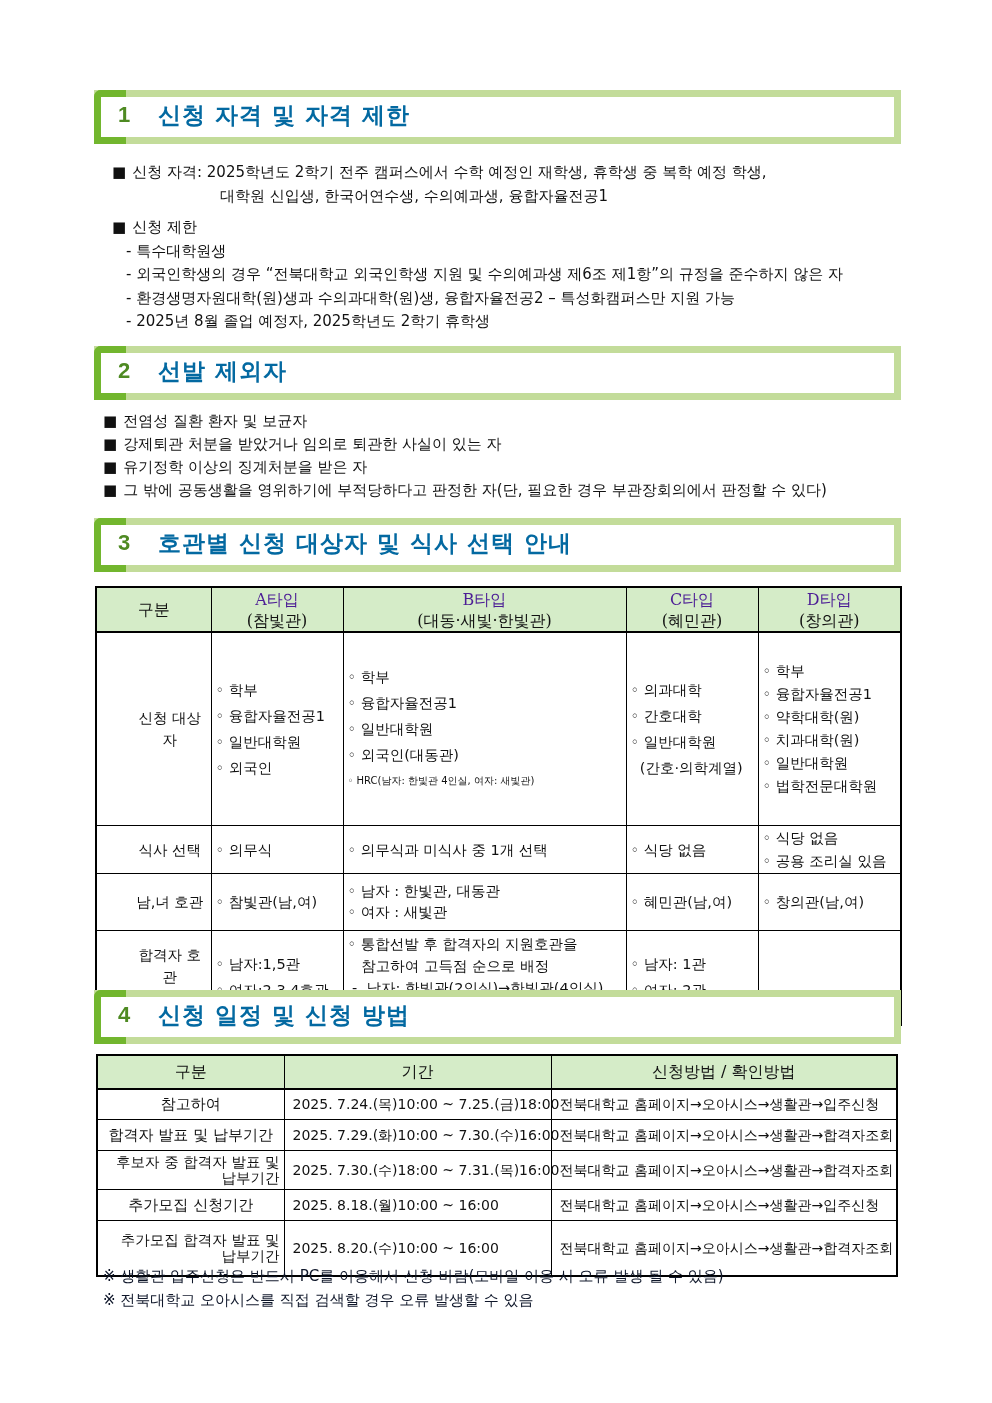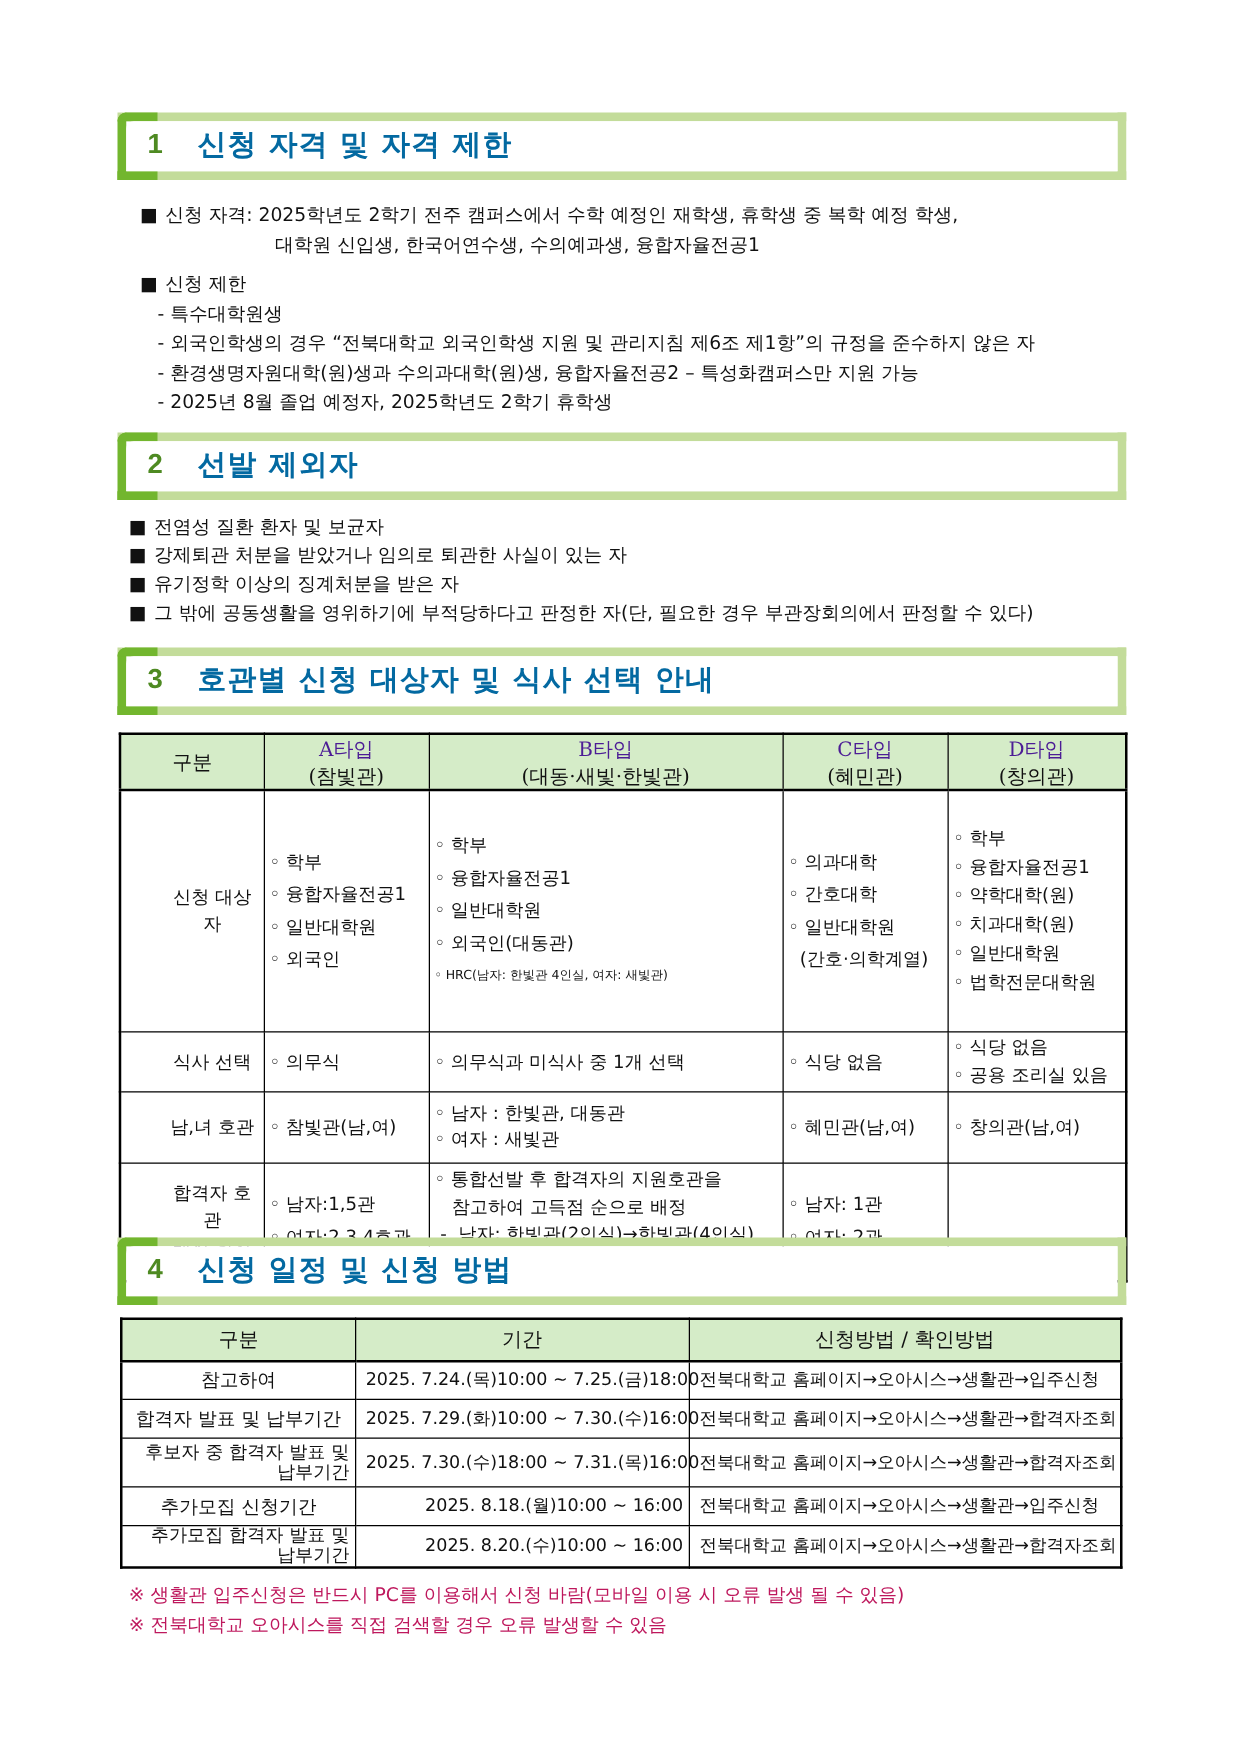--- a/index.html
+++ b/index.html
@@ -30,25 +30,25 @@
   .tbl3 tr.head-row th { border-bottom: 2px solid #000; }
   .tbl3 td.label { text-align: center; padding-left: 36px; }
   .tbl3 td { font-size: 14.5px; }
   .tbl3 .lines div { line-height: 26px; white-space: nowrap; }
   .tbl3 .tight div { line-height: 23px; white-space: nowrap; }
 
   .tbl4 { left: 96px; top: 1054px; width: 800px; border: 2px solid #000; }
   .tbl4 th { background: #d5ecc8; text-align: center; font-size: 16px; height: 32px; border-bottom: 2px solid #000; }
   .tbl4 td { font-size: 14px; white-space: nowrap; }
   .tbl4 td.c { text-align: center; }
-  .tbl4 td.period { padding-left: 8px; text-align: right; }
+  .tbl4 td.period { padding-left: 8px; }
   .tbl4 td.method { padding-left: 8px; }
   .tbl4 td.wrap { white-space: normal; line-height: 16px; text-align: right; font-size: 14.5px; }
 
-  .note { position: absolute; left: 103px; font-size: 15px; color: #be185d; white-space: nowrap; line-height: 20px; }
+  .note { position: absolute; left: 103px; font-size: 15px; color: #0f172a; white-space: nowrap; line-height: 20px; }
 </style>
 </head>
 <body>
 
 <div class="sec-head" style="top:90px;">
   <div class="bar-top"></div>
     <div class="bar-bottom"></div>
     <div class="bar-right"></div>
   <div class="corner-left"></div>
     <div class="corner-top"></div>
@@ -61,21 +61,21 @@
 <div class="txt" style="left:112px; top:162px;">
   <span class="sq">■</span><span>신청 자격:</span>
   <span>2025학년도 2학기 전주 캠퍼스에서 수학 예정인 재학생, 휴학생 중 복학 예정 학생,</span>
 </div>
 <div class="txt" style="left:220px; top:186px;">대학원 신입생, 한국어연수생, 수의예과생, 융합자율전공1</div>
 
 <div class="txt" style="left:112px; top:217px;">
   <span class="sq">■</span><span>신청 제한</span>
 </div>
 <div class="txt" style="left:126px; top:241px;">- 특수대학원생</div>
-<div class="txt" style="left:126px; top:264px;">- 외국인학생의 경우 “전북대학교 외국인학생 지원 및 관리지침 제6조 제1항”의 규정을 준수하지 않은 자</div>
+<div class="txt" style="left:126px; top:264px;">- 외국인학생의 경우 “전북대학교 외국인학생 지원 및 수의예과생 제6조 제1항”의 규정을 준수하지 않은 자</div>
 <div class="txt" style="left:126px; top:288px;">- 환경생명자원대학(원)생과 수의과대학(원)생, 융합자율전공2 – 특성화캠퍼스만 지원 가능</div>
 <div class="txt" style="left:126px; top:311px;">- 2025년 8월 졸업 예정자, 2025학년도 2학기 휴학생</div>
 
 <div class="sec-head" style="top:346px;">
   <div class="bar-top"></div>
     <div class="bar-bottom"></div>
     <div class="bar-right"></div>
   <div class="corner-left"></div>
     <div class="corner-top"></div>
     <div class="corner-bottom"></div>
@@ -237,21 +237,21 @@
   <tr style="height:39px;">
     <td class="wrap">후보자 중 합격자 발표 및 납부기간</td>
     <td class="period">2025. 7.30.(수)18:00 ~ 7.31.(목)16:00</td>
     <td class="method">전북대학교 홈페이지→오아시스→생활관→합격자조회</td>
   </tr>
   <tr style="height:31px;">
     <td class="c" style="font-size:15px">추가모집 신청기간</td>
     <td class="period">2025. 8.18.(월)10:00 ~ 16:00</td>
     <td class="method">전북대학교 홈페이지→오아시스→생활관→입주신청</td>
   </tr>
-  <tr style="height:34px;">
+  <tr style="height:56px;">
     <td class="wrap">추가모집 합격자 발표 및 납부기간</td>
     <td class="period">2025. 8.20.(수)10:00 ~ 16:00</td>
     <td class="method">전북대학교 홈페이지→오아시스→생활관→합격자조회</td>
   </tr>
 </tbody>
   </table>
 
 <div class="note" style="top:1266px;">※ 생활관 입주신청은 반드시 PC를 이용해서 신청 바람(모바일 이용 시 오류 발생 될 수 있음)</div>
 <div class="note" style="top:1290px;">※ 전북대학교 오아시스를 직접 검색할 경우 오류 발생할 수 있음</div>
 

